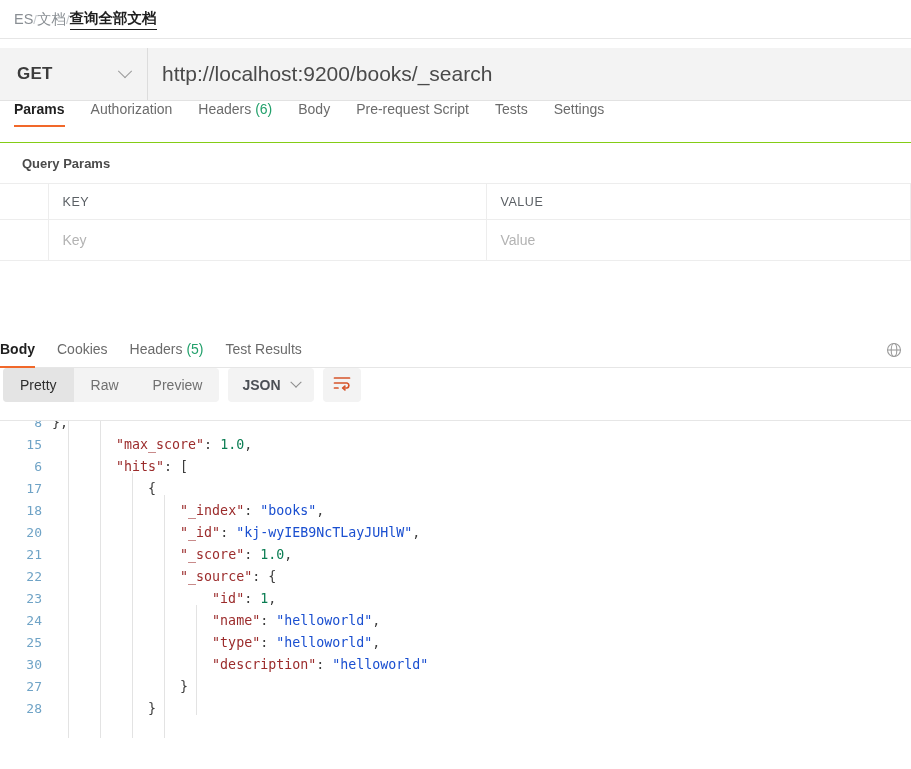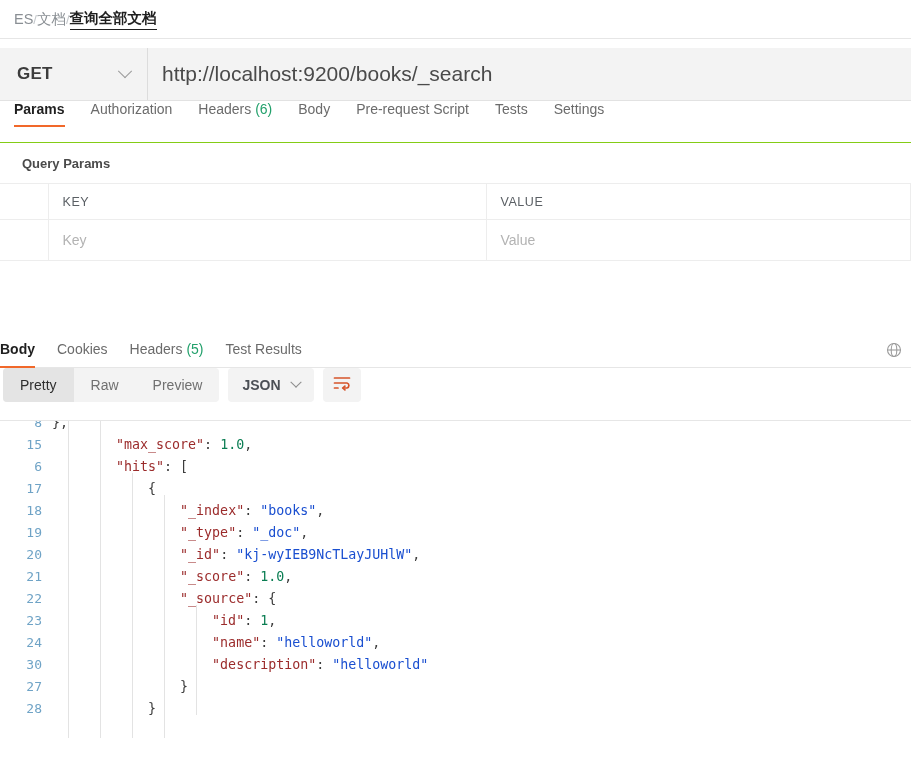--- a/index.html
+++ b/index.html
@@ -334,44 +334,44 @@
       </div>
       <div class="cline">
         <span class="ln">17</span>
         <span class="ctext">            <span class="p">{</span></span>
       </div>
       <div class="cline">
         <span class="ln">18</span>
         <span class="ctext">                <span class="k">"_index"</span><span class="p">: </span><span class="s">"books"</span><span class="p">,</span></span>
       </div>
       <div class="cline">
-        <span class="ln">19</span>
-        <span class="ctext">                <span class="k">"_type"</span><span class="p">: </span><span class="s">"_doc"</span><span class="p">,</span></span>
-      </div>
-      <div class="cline">
         <span class="ln">20</span>
         <span class="ctext">                <span class="k">"_id"</span><span class="p">: </span><span class="s">"kj-wyIEB9NcTLayJUHlW"</span><span class="p">,</span></span>
       </div>
       <div class="cline">
         <span class="ln">21</span>
         <span class="ctext">                <span class="k">"_score"</span><span class="p">: </span><span class="n">1.0</span><span class="p">,</span></span>
       </div>
       <div class="cline">
         <span class="ln">22</span>
         <span class="ctext">                <span class="k">"_source"</span><span class="p">: {</span></span>
       </div>
       <div class="cline">
         <span class="ln">23</span>
         <span class="ctext">                    <span class="k">"id"</span><span class="p">: </span><span class="n">1</span><span class="p">,</span></span>
       </div>
       <div class="cline">
         <span class="ln">24</span>
         <span class="ctext">                    <span class="k">"name"</span><span class="p">: </span><span class="s">"helloworld"</span><span class="p">,</span></span>
       </div>
       <div class="cline">
+        <span class="ln">25</span>
+        <span class="ctext">                    <span class="k">"type"</span><span class="p">: </span><span class="s">"helloworld"</span><span class="p">,</span></span>
+      </div>
+      <div class="cline">
         <span class="ln">30</span>
         <span class="ctext">                    <span class="k">"description"</span><span class="p">: </span><span class="s">"helloworld"</span></span>
       </div>
       <div class="cline">
         <span class="ln">27</span>
         <span class="ctext">                <span class="p">}</span></span>
       </div>
       <div class="cline">
         <span class="ln">28</span>
         <span class="ctext">            <span class="p">}</span></span>

